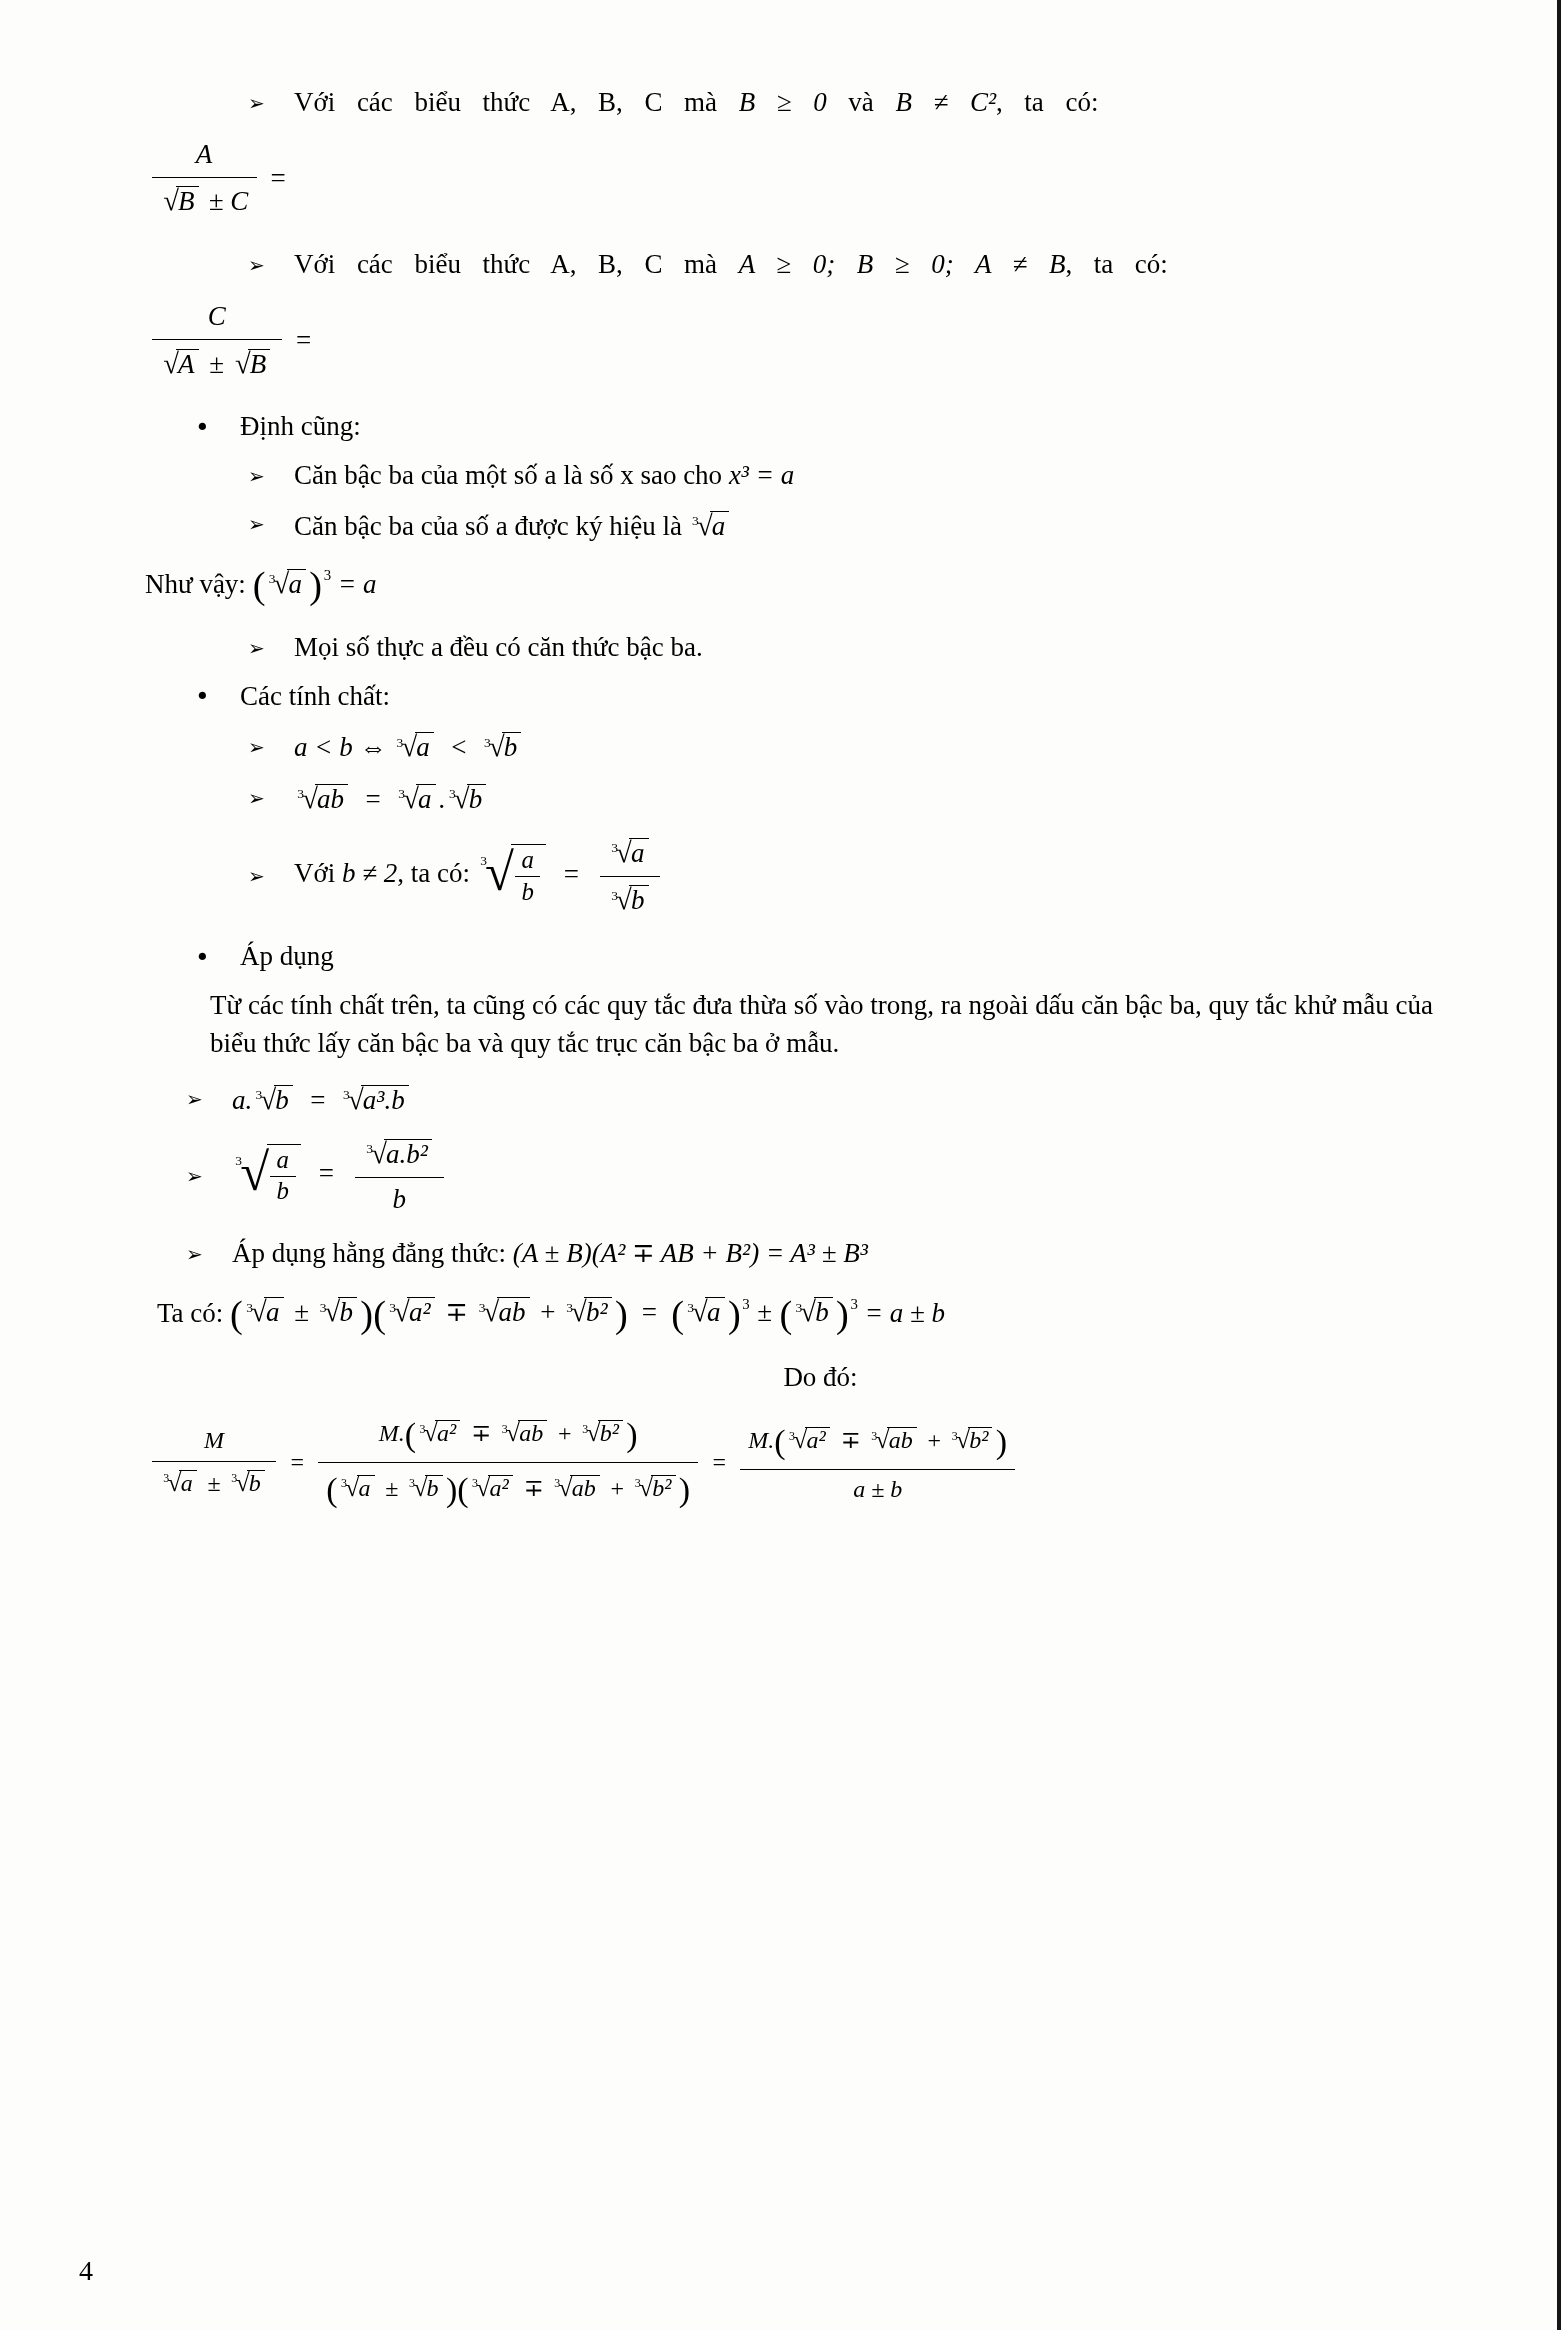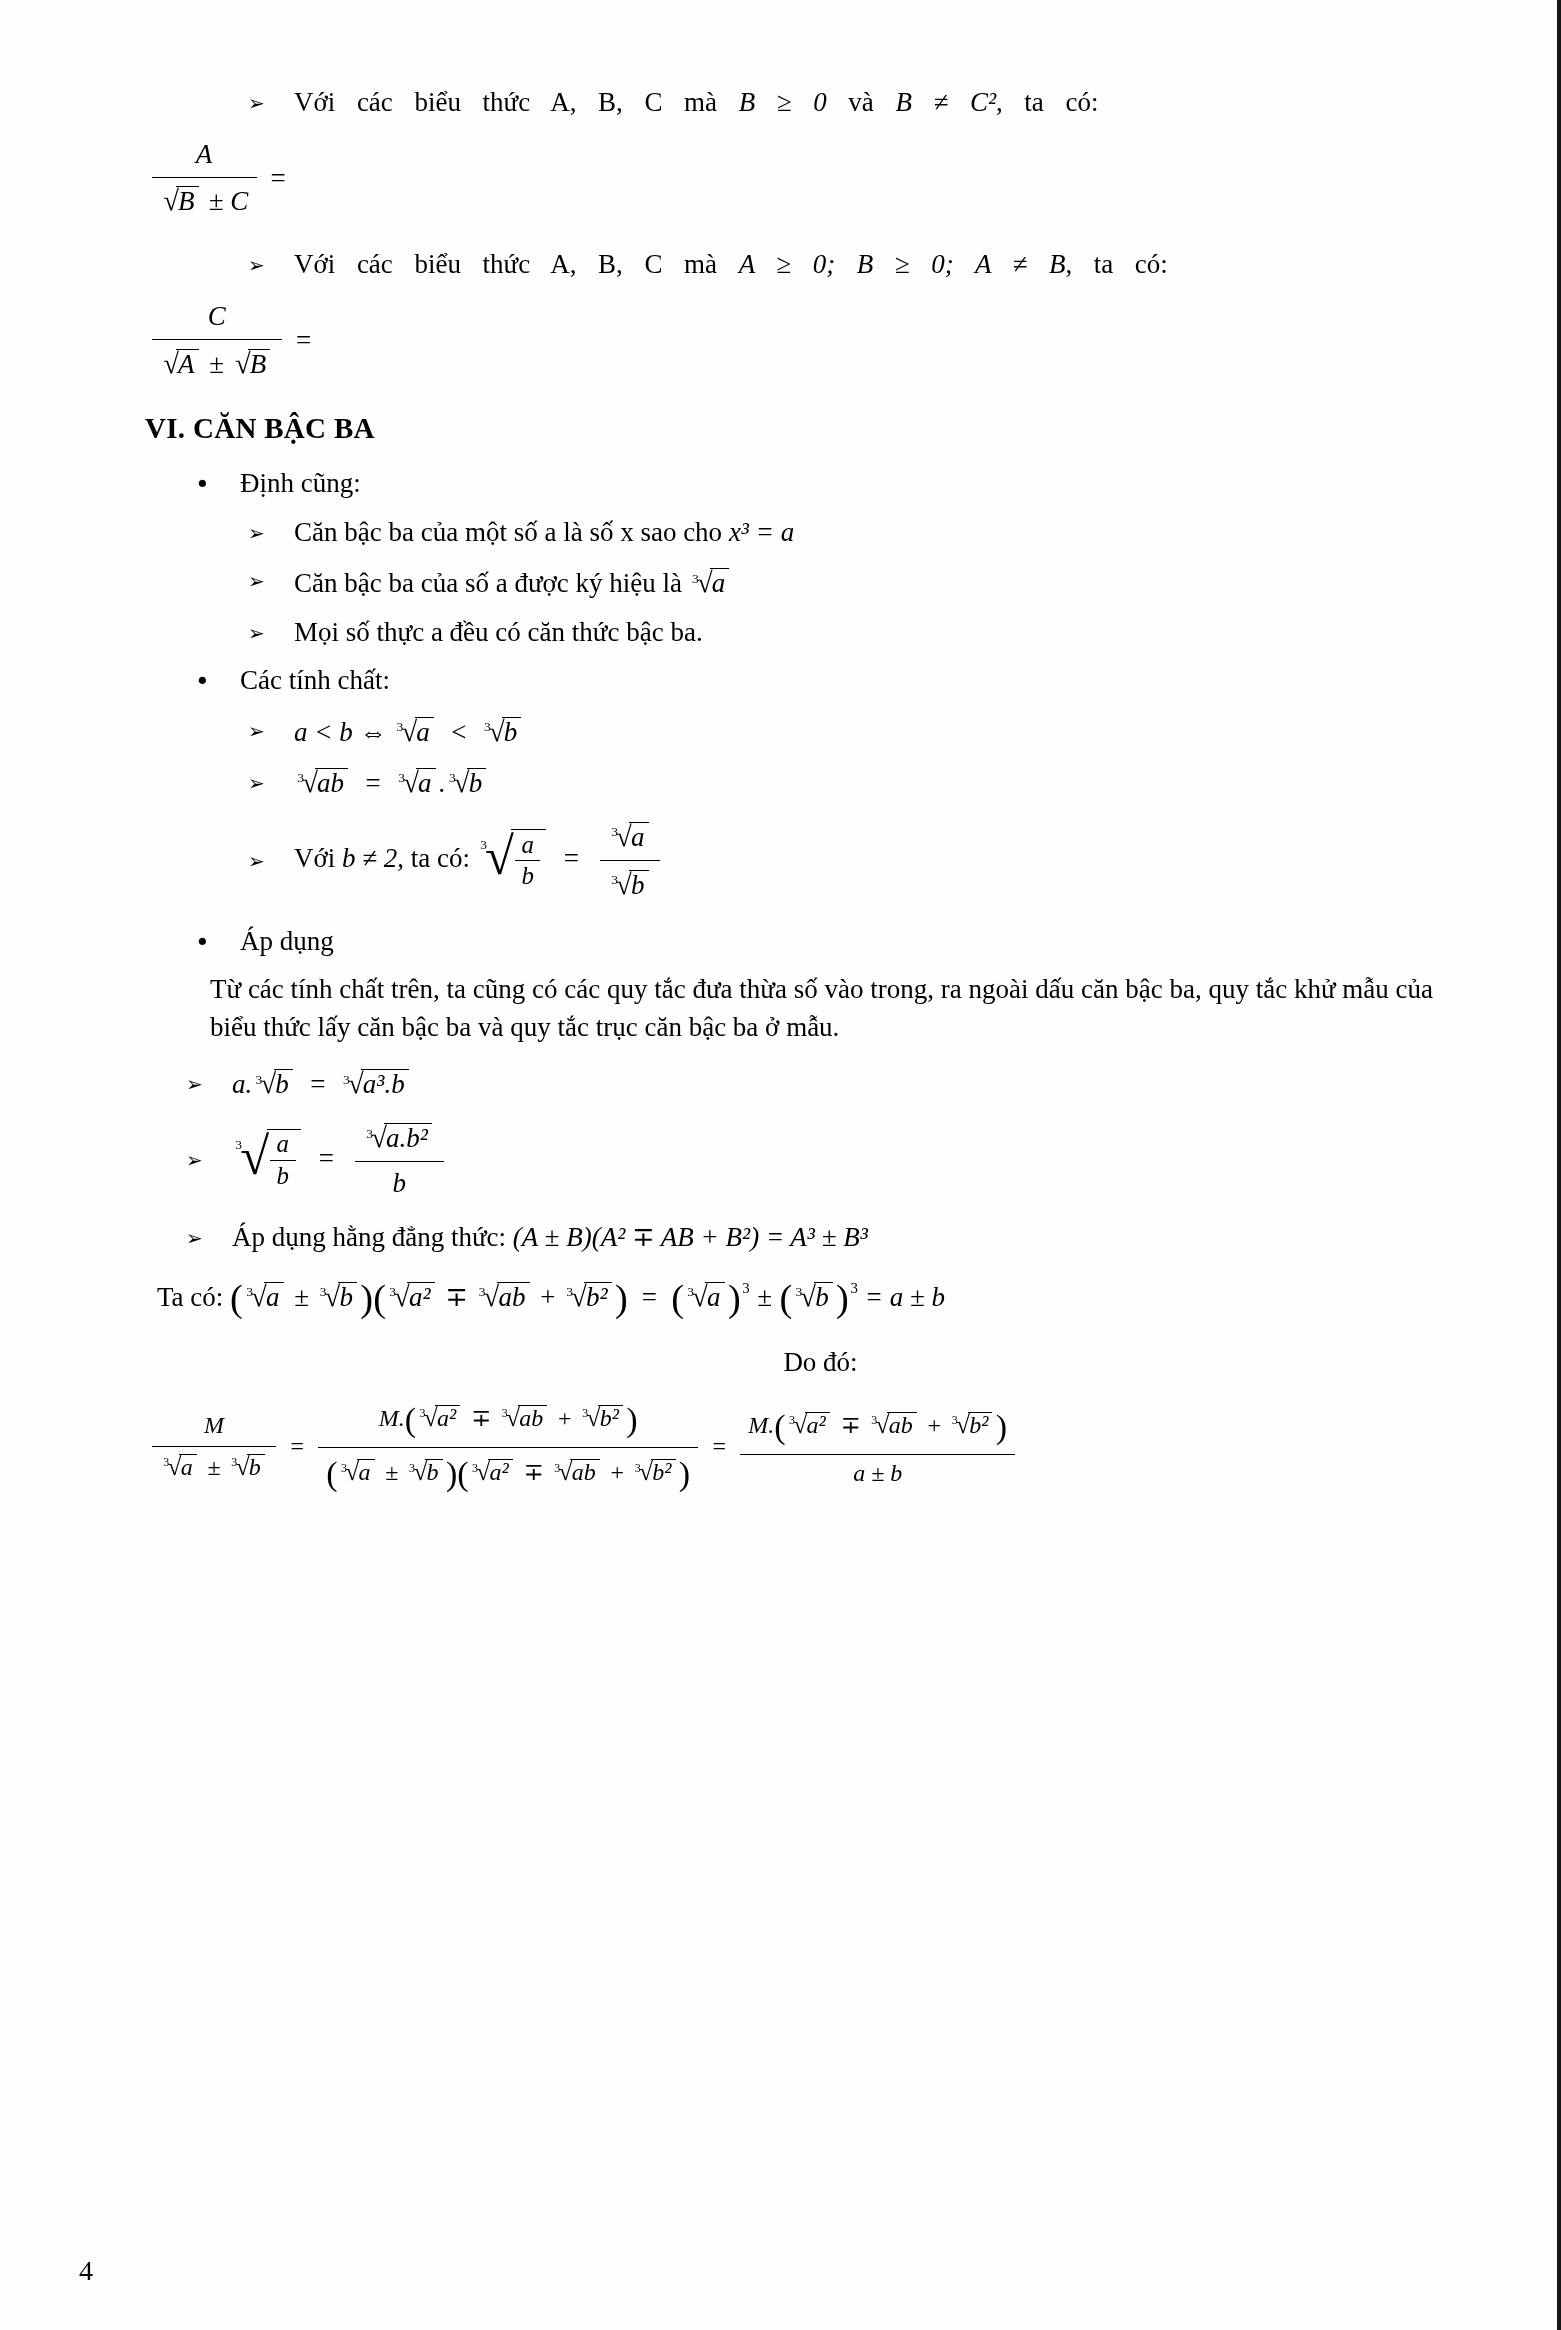--- a/index.html
+++ b/index.html
@@ -87,21 +87,20 @@
   </div>
 
   <div class="display ind-d">
    <span class="fr">
     <span class="nu mi">C</span>
     <span class="de"><span class="rt"><span class="sg">√</span><span class="bar">A</span></span><span class="op">±</span><span class="rt"><span class="sg">√</span><span class="bar">B</span></span></span>
    </span>
    <span class="op">=</span>
   </div>
 
-  <div class="heading">VI. CĂN BẬC BA</div>
 
   <div class="li ind-c">
    <span class="marker bu">•</span>
    <div class="li-body">Định cũng:</div>
   </div>
 
   <div class="li ind-a">
    <span class="marker">➢</span>
    <div class="li-body">
     <span>Căn bậc ba của một số a là số x sao cho</span>
@@ -110,20 +109,25 @@
   </div>
 
   <div class="li ind-a">
    <span class="marker">➢</span>
    <div class="li-body">
     <span>Căn bậc ba của số a được ký hiệu là</span>
     <span class="rt"><sup class="ridx">3</sup><span class="sg">√</span><span class="bar">a</span></span>
    </div>
   </div>
 
+  <div class="ind-c" style="margin:13.2px 0 16.5px;">
+   <span>Như vậy:</span>
+   <span class="pb">(</span><span class="rt"><sup class="ridx">3</sup><span class="sg">√</span><span class="bar">a</span></span><span class="pb">)</span><sup class="cube">3</sup>
+   <span class="mi">= a</span>
+  </div>
 
   <div class="li ind-a">
    <span class="marker">➢</span>
    <div class="li-body">Mọi số thực a đều có căn thức bậc ba.</div>
   </div>
 
   <div class="li ind-c">
    <span class="marker bu">•</span>
    <div class="li-body">Các tính chất:</div>
   </div>

